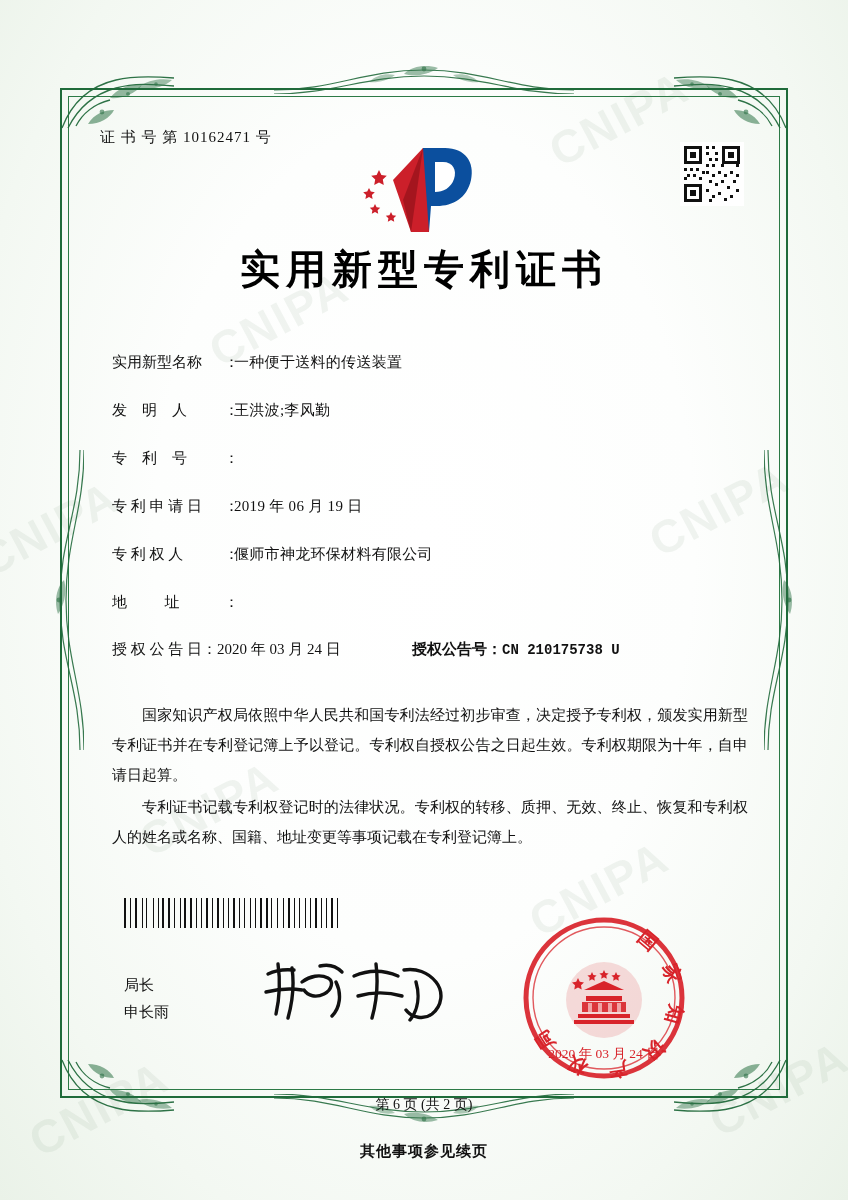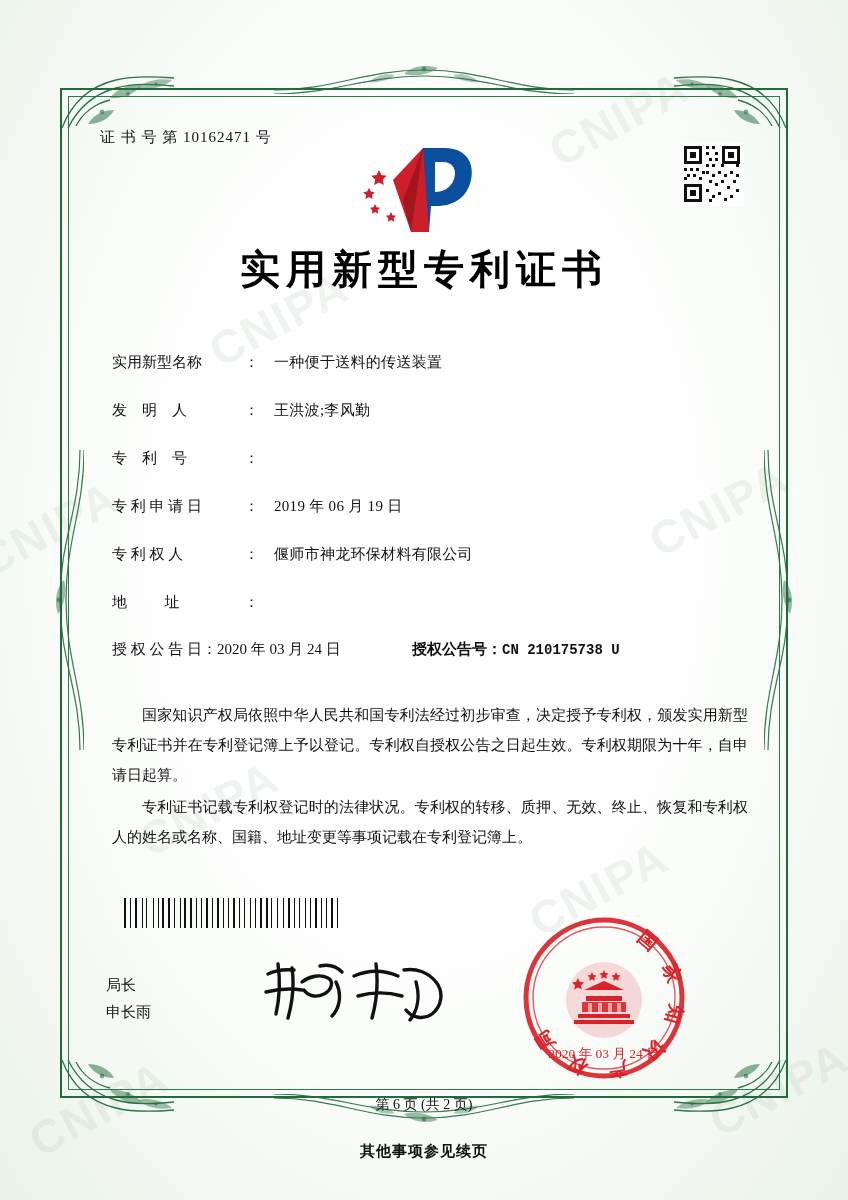--- a/index.html
+++ b/index.html
@@ -135,21 +135,20 @@
     top: 352px;
     width: 640px;
     font-size: 15px;
     color: #111;
   }
   .field-row {
     display: flex;
     align-items: center;
     margin-bottom: 27px;
     line-height: 1.4;
-    gap: 20px;
   }
   .field-label {
     width: 112px;
     flex: 0 0 112px;
     color: #111;
     white-space: pre;
   }
   .field-colon { width: 10px; flex: 0 0 10px; }
   .field-value { flex: 1 1 auto; letter-spacing: .3px; }
   .field-value.mono { font-family: "Liberation Mono", "DejaVu Sans Mono", monospace; font-size: 14px; letter-spacing: .5px; }
@@ -191,21 +190,21 @@
   }
   .barcode i {
     display: block;
     background: #111;
     margin-right: 1.6px;
   }
 
   
   .sign-label {
     position: absolute;
-    left: 106px;
+    left: 124px;
     top: 972px;
     font-size: 15px;
     line-height: 27px;
     color: #111;
   }
   .signature {
     position: absolute;
     left: 258px;
     top: 952px;
     width: 200px;

